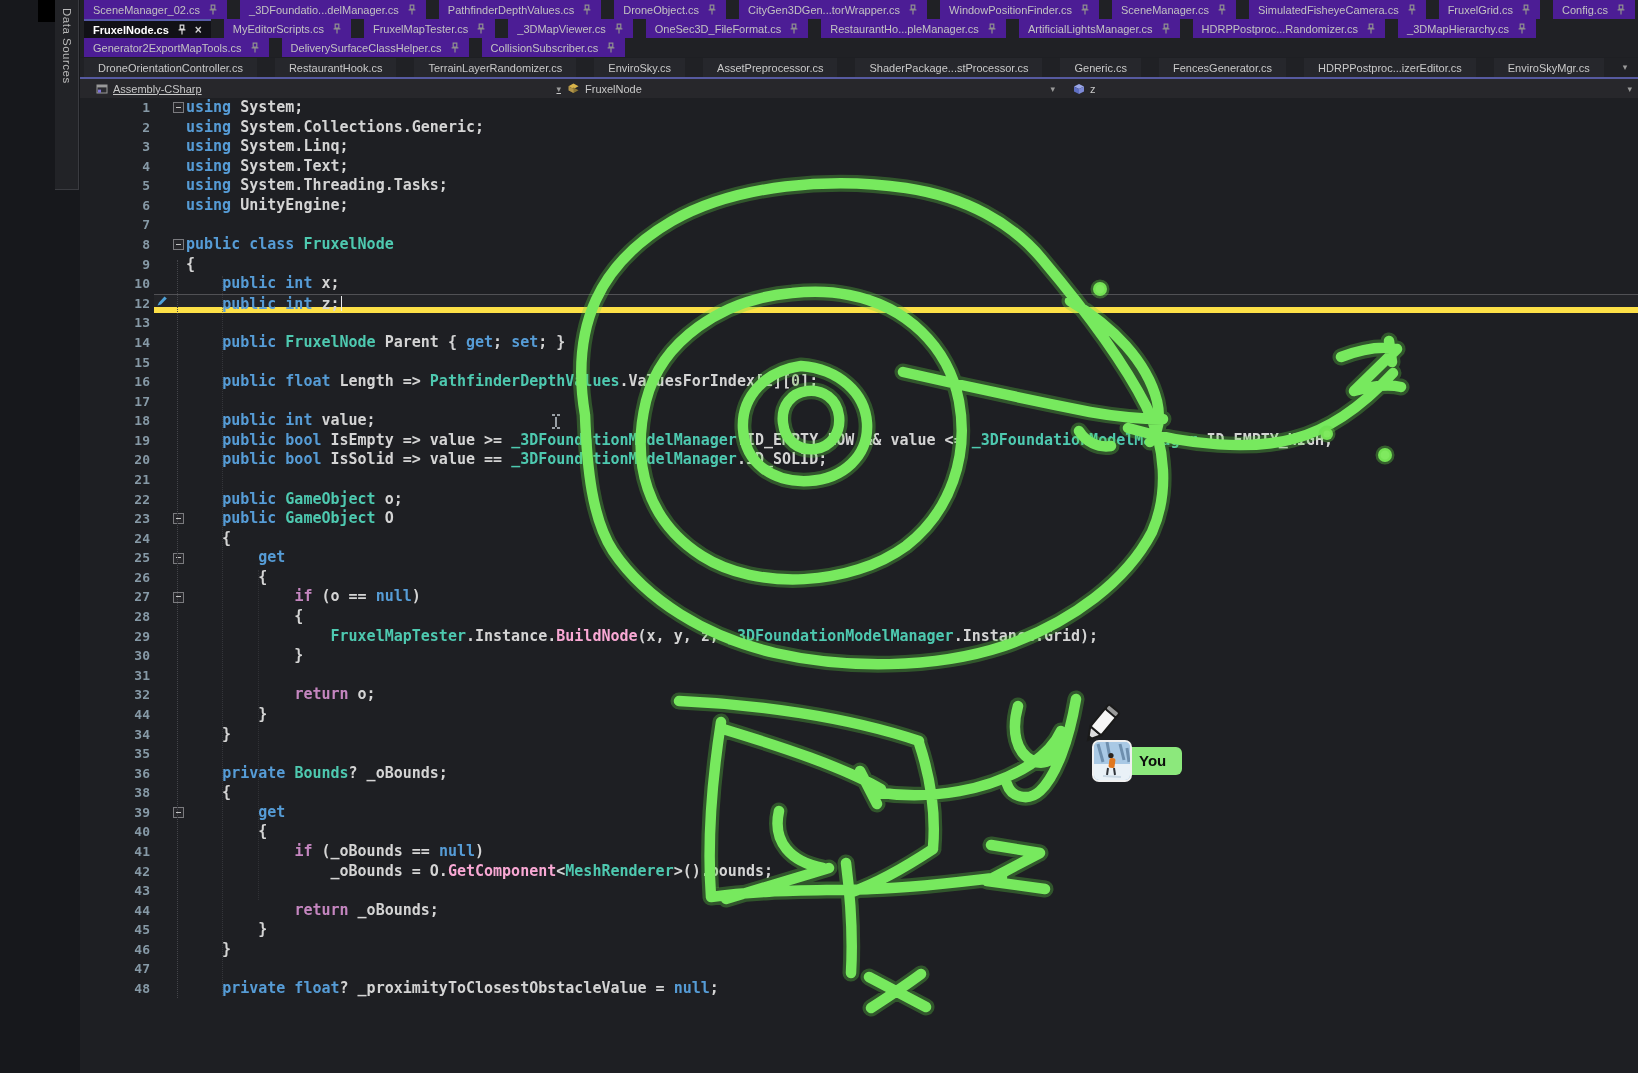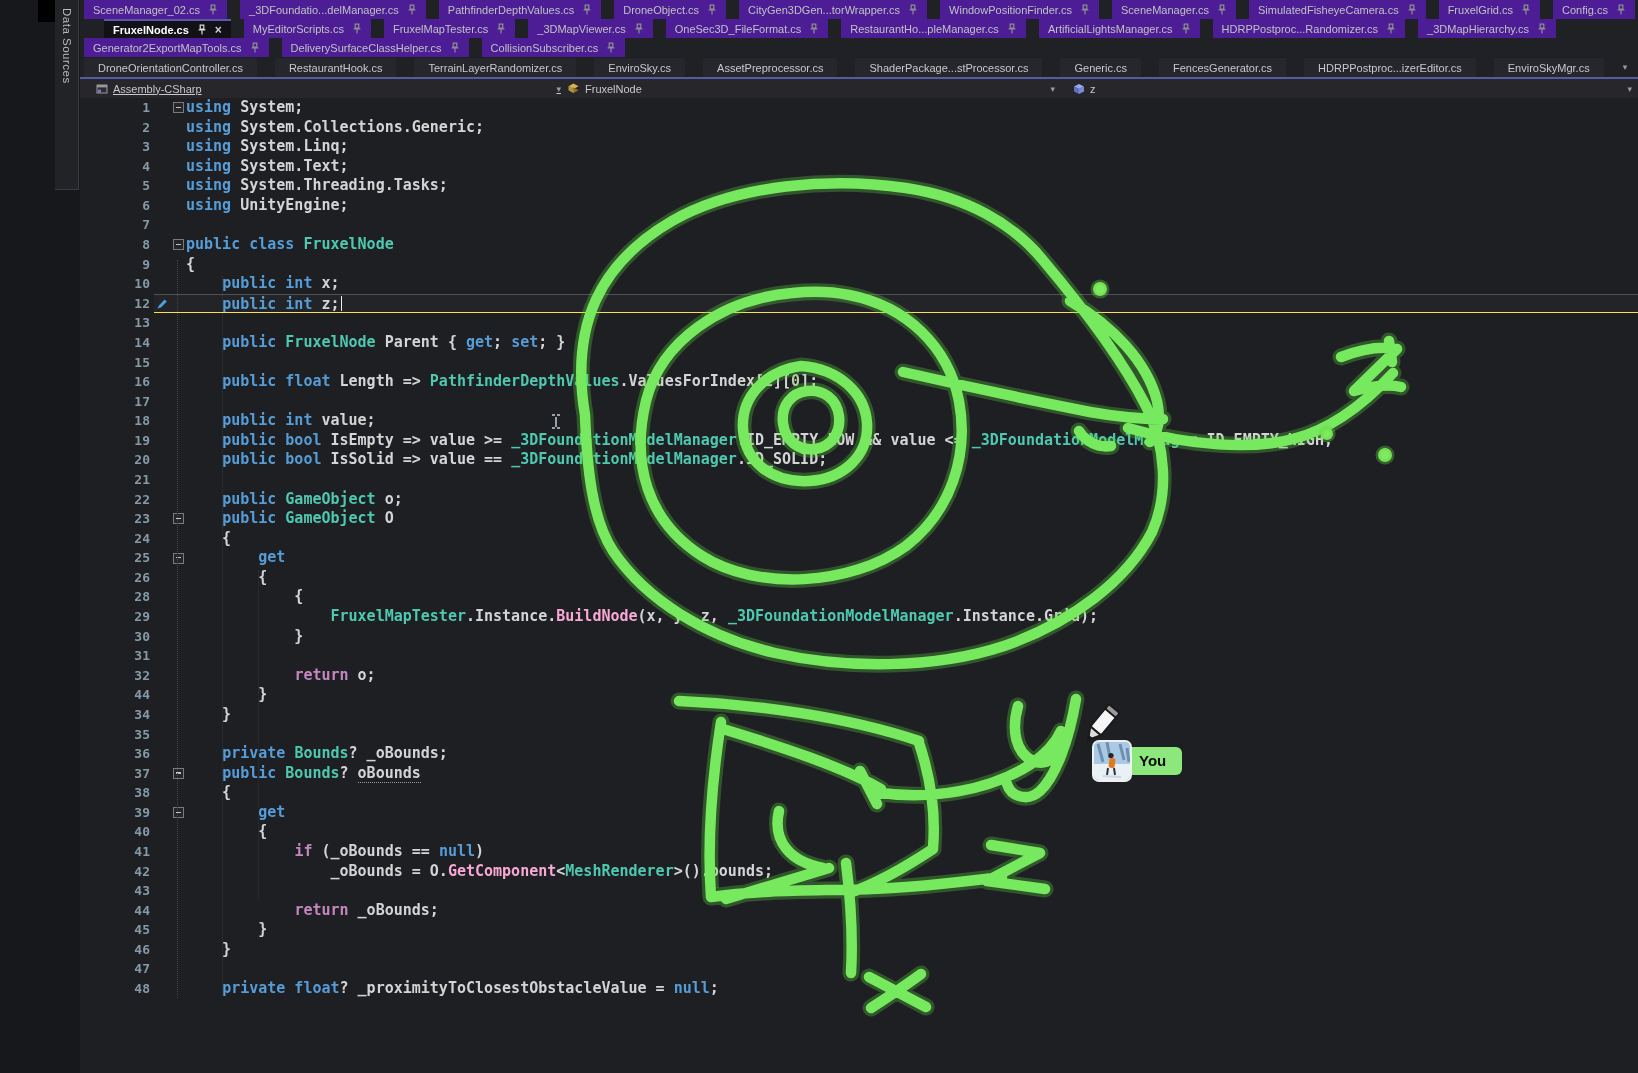--- a/index.html
+++ b/index.html
@@ -17,21 +17,21 @@
   
   .editor-root{position:absolute;left:80px;top:0;right:0;bottom:0;background:#1e1f23;}
 
   .tabrow{position:absolute;left:0;right:0;height:19px;background:#202125;
           display:flex;align-items:stretch;padding-left:4px;box-sizing:border-box;gap:13px;}
   .r1{top:0}.r2{top:19px}.r3{top:38px}
   .r4{top:58px;gap:18px;padding-right:96px;}
   .tab{display:flex;align-items:center;background:#4c1d95;color:#c2c2c2;font-size:11px;
        padding:0 9px;white-space:nowrap;cursor:default;position:relative;}
   .r4 .tab{background:#26272c;flex:1 1 auto;justify-content:flex-start;padding:0 14px;color:#c9c9c9;}
-  .tab.active{background:#111116;color:#fff;font-weight:bold;border-top:2px solid #565aa8;margin-left:20px;}
+  .tab.active{background:#111116;color:#fff;font-weight:bold;border-top:2px solid #565aa8;}
   .tab .pin{width:10px;height:12px;margin-left:8px;flex:0 0 auto;}
   .tab .pin path{stroke:#8f8f8f;stroke-width:1.2;fill:none;}
   .tab.active .pin path{stroke:#dcdcdc;}
   .tab .close{margin-left:8px;color:#d0d0d0;font-size:12px;line-height:1;}
   .overflow-btn{position:absolute;right:6px;color:#9a9a9a;font-size:9px;width:14px;text-align:center;}
   .ov1{top:62px}
   .accent{position:absolute;left:0;right:0;top:77px;height:2px;background:#565aa0;}
 
   
   .breadcrumb{position:absolute;left:0;right:0;top:79px;height:19px;background:#27272b;
@@ -46,21 +46,21 @@
 
   
   .code-area{position:absolute;left:0;right:0;top:98px;bottom:0;background:#1e1f23;
              font-family:"DejaVu Sans Mono",monospace;font-weight:600;}
   .cl{display:flex;height:19.58px;line-height:19.58px;font-size:15px;white-space:pre;}
   .cl .num{width:70px;padding-right:4px;text-align:right;color:#8699a6;font-size:13px;flex:0 0 auto;}
   .cl .body{display:flex;flex:1;}
   .cl .marg{width:16px;flex:0 0 auto;display:flex;align-items:center;justify-content:center;}
   .cl .foldc{width:16px;flex:0 0 auto;display:flex;align-items:center;justify-content:center;}
   .cl .txt{flex:1;color:#d4d4d4;}
-  .cl.cur .body{border-top:1px solid #515155;border-bottom:1px solid #fde047;background:rgba(255,255,255,.025);}
+  .cl.cur .body{border-top:1px solid #515155;border-bottom:6px solid #fde047;background:rgba(255,255,255,.025);}
   .fold-box{width:9px;height:9px;border:1px solid #7a7a7e;background:#26262a;position:relative;display:block;}
   .fold-box::after{content:"";position:absolute;left:2px;top:3.5px;width:5px;height:1.2px;background:#c2c2c2;}
   .tok-kw{color:#569cd6;} .tok-ctl{color:#c586c0;} .tok-type{color:#4ec9b0;}
   .tok-meth{color:#f9a8d4;} .tok-num{color:#b5cea8;} .tok-pln{color:#d4d4d4;}
   .tok-und{color:#d4d4d4;border-bottom:1px dotted #9a9a9a;}
   .caret{display:inline-block;width:1.5px;height:15px;background:#ececec;vertical-align:-2px;margin-left:1px;}
   .guide{position:absolute;border-left:1px dotted #44454a;width:0;}
   .ibeam{position:absolute;left:472px;top:316px;width:14px;height:18px;}
   .ibeam i{position:absolute;background:#9aa0a6;}
 
@@ -314,30 +314,30 @@
           <div class="cl"><span class="num">17</span><div class="body"><span class="marg"></span><span class="foldc"></span><div class="txt"></div></div></div>
           <div class="cl"><span class="num">18</span><div class="body"><span class="marg"></span><span class="foldc"></span><div class="txt"><span class="tok-pln">    </span><span class="tok-kw">public int </span><span class="tok-pln">value;</span></div></div></div>
           <div class="cl"><span class="num">19</span><div class="body"><span class="marg"></span><span class="foldc"></span><div class="txt"><span class="tok-pln">    </span><span class="tok-kw">public bool </span><span class="tok-pln">IsEmpty =&gt; value &gt;= </span><span class="tok-type">_3DFoundationModelManager</span><span class="tok-pln">.ID_EMPTY_LOW &amp;&amp; value &lt;= </span><span class="tok-type">_3DFoundationModelManager</span><span class="tok-pln">.ID_EMPTY_HIGH;</span></div></div></div>
           <div class="cl"><span class="num">20</span><div class="body"><span class="marg"></span><span class="foldc"></span><div class="txt"><span class="tok-pln">    </span><span class="tok-kw">public bool </span><span class="tok-pln">IsSolid =&gt; value == </span><span class="tok-type">_3DFoundationModelManager</span><span class="tok-pln">.ID_SOLID;</span></div></div></div>
           <div class="cl"><span class="num">21</span><div class="body"><span class="marg"></span><span class="foldc"></span><div class="txt"></div></div></div>
           <div class="cl"><span class="num">22</span><div class="body"><span class="marg"></span><span class="foldc"></span><div class="txt"><span class="tok-pln">    </span><span class="tok-kw">public </span><span class="tok-type">GameObject</span><span class="tok-pln"> o;</span></div></div></div>
           <div class="cl"><span class="num">23</span><div class="body"><span class="marg"></span><span class="foldc"><span class="fold-box"></span></span><div class="txt"><span class="tok-pln">    </span><span class="tok-kw">public </span><span class="tok-type">GameObject</span><span class="tok-pln"> O</span></div></div></div>
           <div class="cl"><span class="num">24</span><div class="body"><span class="marg"></span><span class="foldc"></span><div class="txt"><span class="tok-pln">    {</span></div></div></div>
           <div class="cl"><span class="num">25</span><div class="body"><span class="marg"></span><span class="foldc"><span class="fold-box"></span></span><div class="txt"><span class="tok-pln">        </span><span class="tok-kw">get</span></div></div></div>
           <div class="cl"><span class="num">26</span><div class="body"><span class="marg"></span><span class="foldc"></span><div class="txt"><span class="tok-pln">        {</span></div></div></div>
+          <div class="cl"><span class="num">27</span><div class="body"><span class="marg"></span><span class="foldc"><span class="fold-box"></span></span><div class="txt"><span class="tok-pln">            </span><span class="tok-ctl">if</span><span class="tok-pln"> (o == </span><span class="tok-kw">null</span><span class="tok-pln">)</span></div></div></div>
           <div class="cl"><span class="num">28</span><div class="body"><span class="marg"></span><span class="foldc"></span><div class="txt"><span class="tok-pln">            {</span></div></div></div>
           <div class="cl"><span class="num">29</span><div class="body"><span class="marg"></span><span class="foldc"></span><div class="txt"><span class="tok-pln">                </span><span class="tok-type">FruxelMapTester</span><span class="tok-pln">.Instance.</span><span class="tok-meth">BuildNode</span><span class="tok-pln">(x, y, z, </span><span class="tok-type">_3DFoundationModelManager</span><span class="tok-pln">.Instance.Grid);</span></div></div></div>
           <div class="cl"><span class="num">30</span><div class="body"><span class="marg"></span><span class="foldc"></span><div class="txt"><span class="tok-pln">            }</span></div></div></div>
           <div class="cl"><span class="num">31</span><div class="body"><span class="marg"></span><span class="foldc"></span><div class="txt"></div></div></div>
           <div class="cl"><span class="num">32</span><div class="body"><span class="marg"></span><span class="foldc"></span><div class="txt"><span class="tok-pln">            </span><span class="tok-ctl">return</span><span class="tok-pln"> o;</span></div></div></div>
           <div class="cl"><span class="num">44</span><div class="body"><span class="marg"></span><span class="foldc"></span><div class="txt"><span class="tok-pln">        }</span></div></div></div>
           <div class="cl"><span class="num">34</span><div class="body"><span class="marg"></span><span class="foldc"></span><div class="txt"><span class="tok-pln">    }</span></div></div></div>
           <div class="cl"><span class="num">35</span><div class="body"><span class="marg"></span><span class="foldc"></span><div class="txt"></div></div></div>
           <div class="cl"><span class="num">36</span><div class="body"><span class="marg"></span><span class="foldc"></span><div class="txt"><span class="tok-pln">    </span><span class="tok-kw">private </span><span class="tok-type">Bounds</span><span class="tok-pln">? _oBounds;</span></div></div></div>
-          <div class="cl"><span class="num">37</span><div class="body"><span class="marg"></span><span class="foldc"><span class="fold-box"></span></span><div class="txt"><span class="tok-pln">    </span><span class="tok-kw">public </span><span class="tok-type">Bounds</span><span class="tok-pln">? </span><span class="tok-und">oBounds</span></div></div></div>
           <div class="cl"><span class="num">38</span><div class="body"><span class="marg"></span><span class="foldc"></span><div class="txt"><span class="tok-pln">    {</span></div></div></div>
           <div class="cl"><span class="num">39</span><div class="body"><span class="marg"></span><span class="foldc"><span class="fold-box"></span></span><div class="txt"><span class="tok-pln">        </span><span class="tok-kw">get</span></div></div></div>
           <div class="cl"><span class="num">40</span><div class="body"><span class="marg"></span><span class="foldc"></span><div class="txt"><span class="tok-pln">        {</span></div></div></div>
           <div class="cl"><span class="num">41</span><div class="body"><span class="marg"></span><span class="foldc"></span><div class="txt"><span class="tok-pln">            </span><span class="tok-ctl">if</span><span class="tok-pln"> (_oBounds == </span><span class="tok-kw">null</span><span class="tok-pln">)</span></div></div></div>
           <div class="cl"><span class="num">42</span><div class="body"><span class="marg"></span><span class="foldc"></span><div class="txt"><span class="tok-pln">                _oBounds = O.</span><span class="tok-meth">GetComponent</span><span class="tok-pln">&lt;</span><span class="tok-type">MeshRenderer</span><span class="tok-pln">&gt;().bounds;</span></div></div></div>
           <div class="cl"><span class="num">43</span><div class="body"><span class="marg"></span><span class="foldc"></span><div class="txt"></div></div></div>
           <div class="cl"><span class="num">44</span><div class="body"><span class="marg"></span><span class="foldc"></span><div class="txt"><span class="tok-pln">            </span><span class="tok-ctl">return</span><span class="tok-pln"> _oBounds;</span></div></div></div>
           <div class="cl"><span class="num">45</span><div class="body"><span class="marg"></span><span class="foldc"></span><div class="txt"><span class="tok-pln">        }</span></div></div></div>
           <div class="cl"><span class="num">46</span><div class="body"><span class="marg"></span><span class="foldc"></span><div class="txt"><span class="tok-pln">    }</span></div></div></div>
           <div class="cl"><span class="num">47</span><div class="body"><span class="marg"></span><span class="foldc"></span><div class="txt"></div></div></div>

